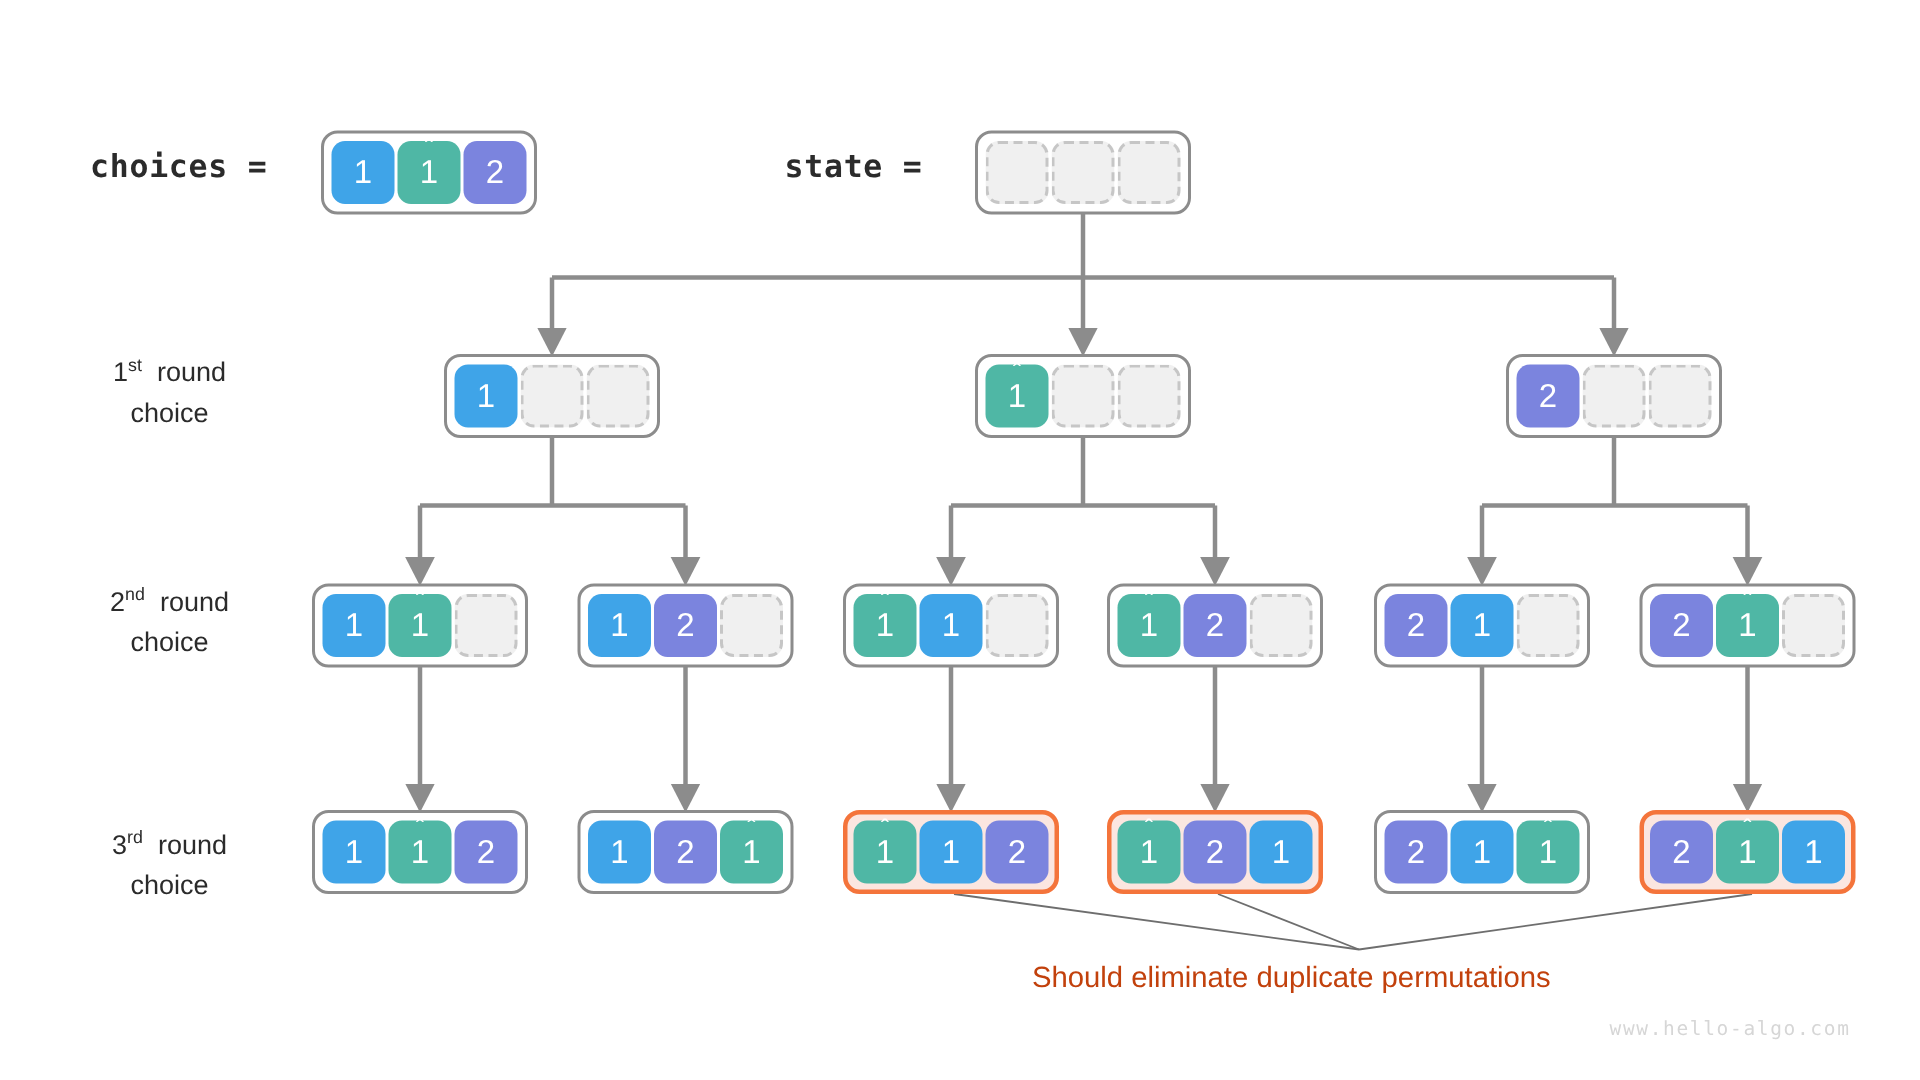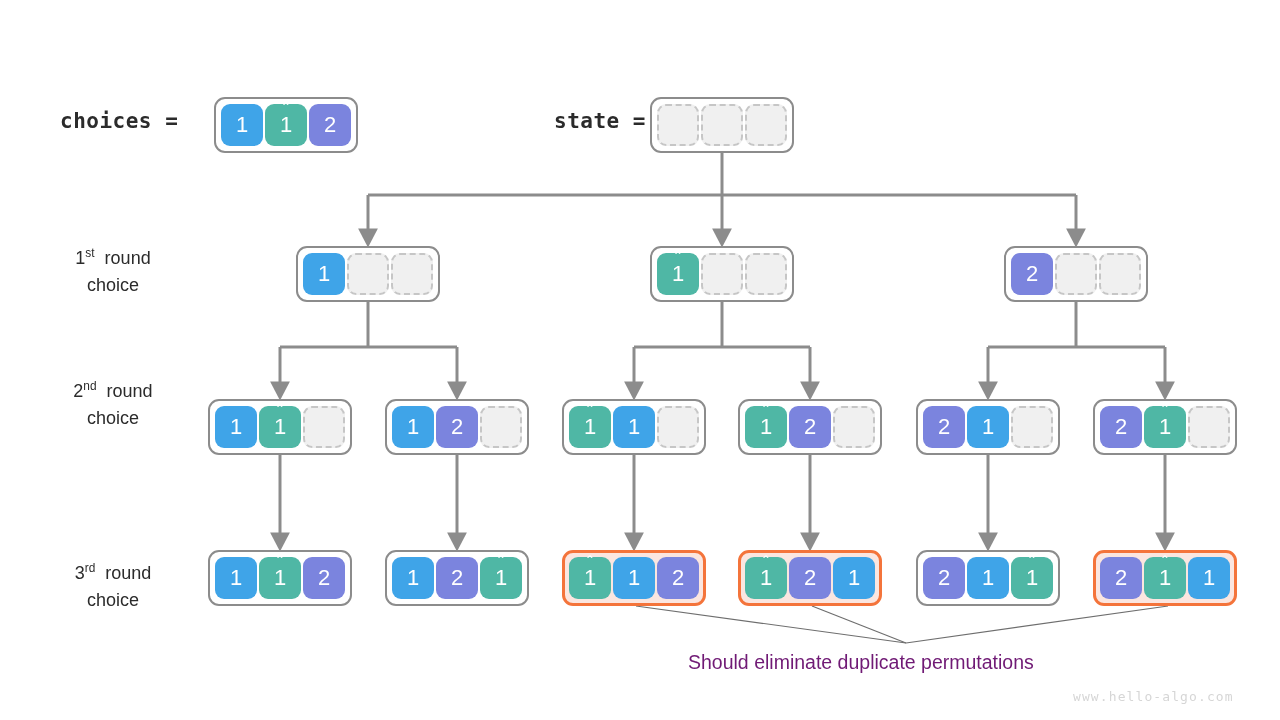--- a/index.html
+++ b/index.html
@@ -14,21 +14,20 @@
     overflow: hidden;
     font-family: "Liberation Sans", sans-serif;
     color: #2b2b2b;
   }
 
   #canvas {
     position: absolute;
     inset: 0;
     width: 1280px;
     height: 544px;
-    margin-top: 10px;
   }
 
   svg.edges {
     position: absolute;
     left: 0;
     top: 0;
     width: 1280px;
     height: 720px;
     pointer-events: none;
   }
@@ -114,21 +113,21 @@
     transform: translateX(-50%);
     top: -12px;
     font-size: 16px;
     line-height: 1;
   }
 
   
   .annotation {
     position: absolute;
     font-size: 19.5px;
-    color: #701a75;
+    color: #c2410c;
     white-space: nowrap;
   }
 
   .watermark {
     position: absolute;
     font-family: "DejaVu Sans Mono", "Liberation Mono", monospace;
     font-size: 13px;
     color: #d6d6d6;
     letter-spacing: 1.1px;
     white-space: nowrap;
@@ -187,35 +186,35 @@
   <div class="code-label" style="left:60px; top:99px;">choices =</div>
 
   <div class="arr" id="choices-array" style="left:214px; top:87px;">
       <div class="cell v1">1</div>
       <div class="cell v1h">
         <span class="hat"><span class="mark">ˆ</span><span class="base">1</span></span>
       </div>
       <div class="cell v2">2</div>
     </div>
 
-  <div class="code-label" style="left:554px; top:99px;">state =</div>
+  <div class="code-label" style="left:523px; top:99px;">state =</div>
 
   <div class="arr" id="state-array" style="left:650px; top:87px;">
       <div class="cell empty"></div>
       <div class="cell empty"></div>
       <div class="cell empty"></div>
     </div>
 
   <div class="round-label" style="left:28px; top:235px;">
     <span>1</span><sup>st</sup>
     <span>&nbsp;round</span><br>
     <span>choice</span>
   </div>
 
-  <div class="round-label" style="left:28px; top:368px;">
+  <div class="round-label" style="left:28px; top:388px;">
     <span>2</span><sup>nd</sup>
     <span>&nbsp;round</span><br>
     <span>choice</span>
   </div>
 
   <div class="round-label" style="left:28px; top:550px;">
     <span>3</span><sup>rd</sup>
     <span>&nbsp;round</span><br>
     <span>choice</span>
   </div>

